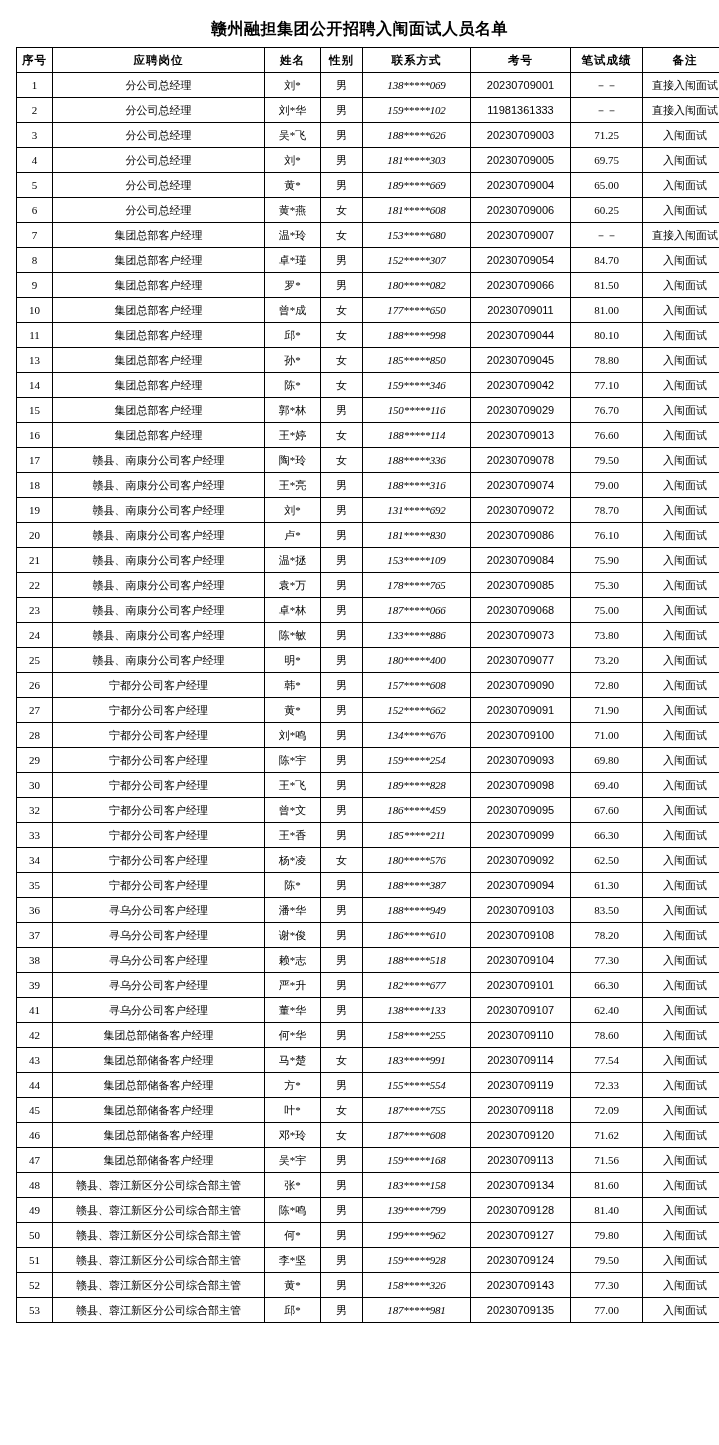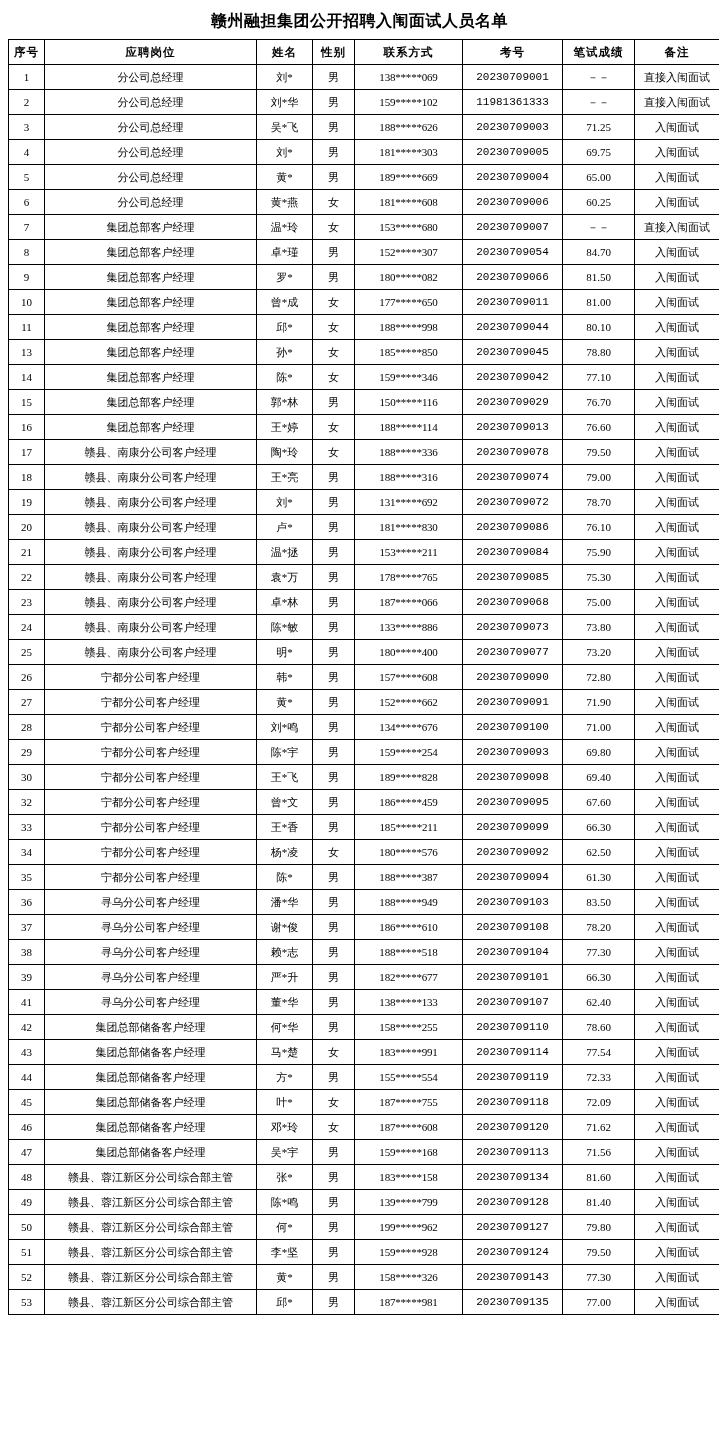--- a/index.html
+++ b/index.html
@@ -8,21 +8,21 @@
     background: #ffffff;
   }
   body {
     width: 719px;
     font-family: "Liberation Serif", "DejaVu Serif", serif;
     color: #000000;
   }
   .page {
     width: 719px;
     box-sizing: border-box;
-    padding: 4px;
+    padding: 12px;
   }
   .doc-title {
     text-align: center;
     font-size: 16px;
     font-weight: bold;
     letter-spacing: 0.5px;
     padding: 7px 0 7px 0;
     font-family: "Liberation Serif", "DejaVu Serif", serif;
   }
   table.roster {
@@ -44,22 +44,22 @@
   table.roster th {
     font-weight: bold;
     font-size: 11.5px;
     letter-spacing: 1px;
     margin-left: 44px;
   }
   td.idx { font-family: "Liberation Serif", serif; }
   td.pos { font-size: 11.5px; }
   td.name { font-size: 11.5px; }
   td.gender { font-size: 11.5px; }
-  td.phone { font-family: "Liberation Serif", serif; font-size: 11px; letter-spacing: -0.2px; }
-  td.exam { font-family: Liberation Mono, monospace; font-size: 11px; }
+  td.phone { font-family: "Liberation Serif", serif; font-size: 11px; letter-spacing: -0.2px; font-style: italic; }
+  td.exam { font-family: Liberation Sans, sans-serif; font-size: 11px; }
   td.score { font-family: "Liberation Serif", serif; font-size: 11px; }
   td.remark { font-size: 11px; }
   col.c-idx { width: 36px; }
   col.c-pos { width: 212px; }
   col.c-name { width: 56px; }
   col.c-gender { width: 42px; }
   col.c-phone { width: 108px; }
   col.c-exam { width: 100px; }
   col.c-score { width: 72px; }
   col.c-remark { width: 85px; }
@@ -283,21 +283,21 @@
           <td class="phone">181*****830</td>
           <td class="exam">20230709086</td>
           <td class="score">76.10</td>
           <td class="remark">入闱面试</td>
         </tr>
         <tr>
           <td class="idx">21</td>
           <td class="pos">赣县、南康分公司客户经理</td>
           <td class="name">温*拯</td>
           <td class="gender">男</td>
-          <td class="phone">153*****211</td>
+          <td class="phone">153*****109</td>
           <td class="exam">20230709084</td>
           <td class="score">75.90</td>
           <td class="remark">入闱面试</td>
         </tr>
         <tr>
           <td class="idx">22</td>
           <td class="pos">赣县、南康分公司客户经理</td>
           <td class="name">袁*万</td>
           <td class="gender">男</td>
           <td class="phone">178*****765</td>

